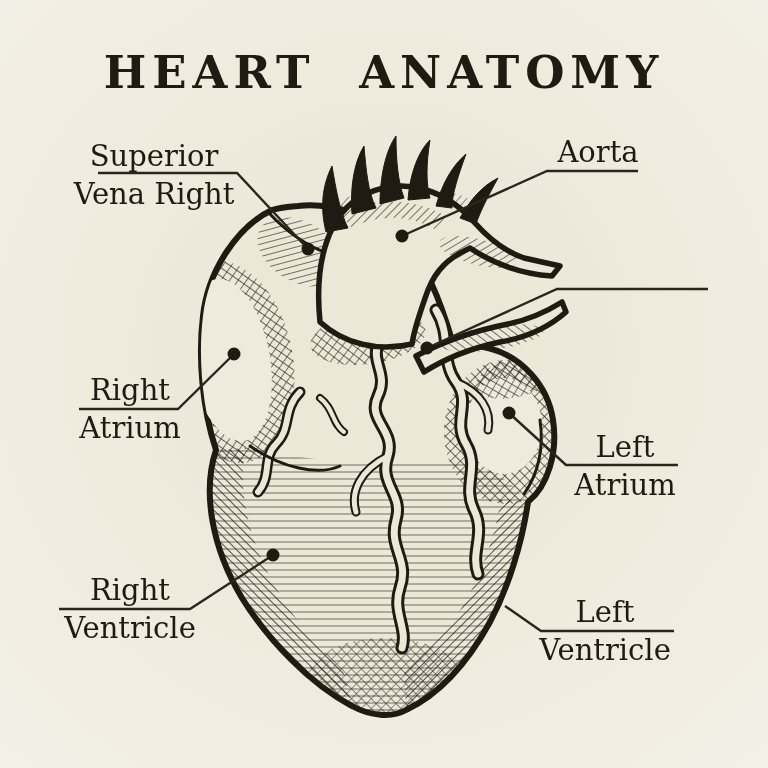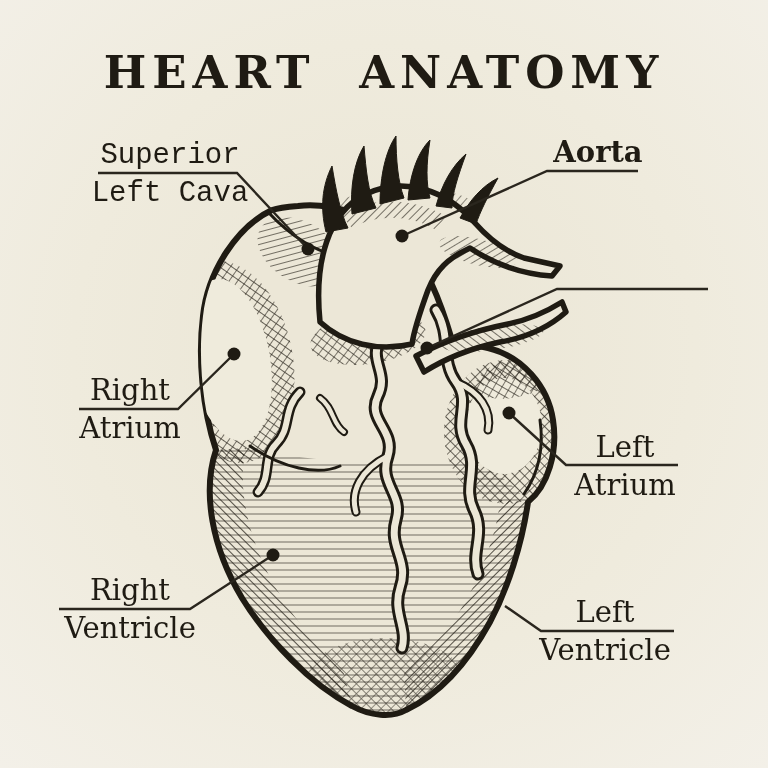--- a/index.html
+++ b/index.html
@@ -20,22 +20,22 @@
     position:absolute; top:46px; left:50%; transform:translateX(-50%);
     font-size:45px; font-weight:bold; letter-spacing:6px; word-spacing:22px;
     color:var(--ink); white-space:nowrap;
   }
   .diagram-svg{position:absolute; inset:0;}
   .label{
     position:absolute; width:220px; text-align:center;
     font-size:29px; line-height:38px; color:var(--ink); font-weight:500;
   }
   .label span{display:block;}
-  .lbl-svc{top:137px; left:60px;font-family:Liberation Mono, monospace;}
-  .lbl-aorta{top:133px; left:488px;font-weight:bold;}
+  .lbl-svc{top:137px; left:44px;}
+  .lbl-aorta{top:133px; left:488px;}
   .lbl-pa{top:257px; left:525px;}
   .lbl-ra{top:371px; left:20px;}
   .lbl-la{top:428px; left:515px;}
   .lbl-rv{top:571px; left:20px;}
   .lbl-lv{top:593px; left:495px;}
 
   
   .outline{fill:var(--paper-fill); stroke:var(--ink); stroke-width:6; stroke-linejoin:round;}
   .band{fill:var(--paper-fill); stroke:var(--ink); stroke-width:5.5; stroke-linejoin:round;}
   .spike{fill:var(--ink); stroke:var(--ink); stroke-width:1;}
@@ -167,21 +167,21 @@
       <circle class="dot" cx="402" cy="236" r="6.5"></circle>
       <circle class="dot" cx="427" cy="348" r="6.5"></circle>
       <circle class="dot" cx="234" cy="354" r="6.5"></circle>
       <circle class="dot" cx="509" cy="413" r="6.5"></circle>
       <circle class="dot" cx="273" cy="555" r="6.5"></circle>
     </g>
   </svg>
 
   <div class="label lbl-svc">
     <span>Superior</span>
-    <span>Left Cava</span>
+    <span>Vena Right</span>
   </div>
   <div class="label lbl-aorta">
     <span>Aorta</span>
     <span></span>
   </div>
   <div class="label lbl-pa">
   </div>
   <div class="label lbl-ra">
     <span>Right</span>
     <span>Atrium</span>

